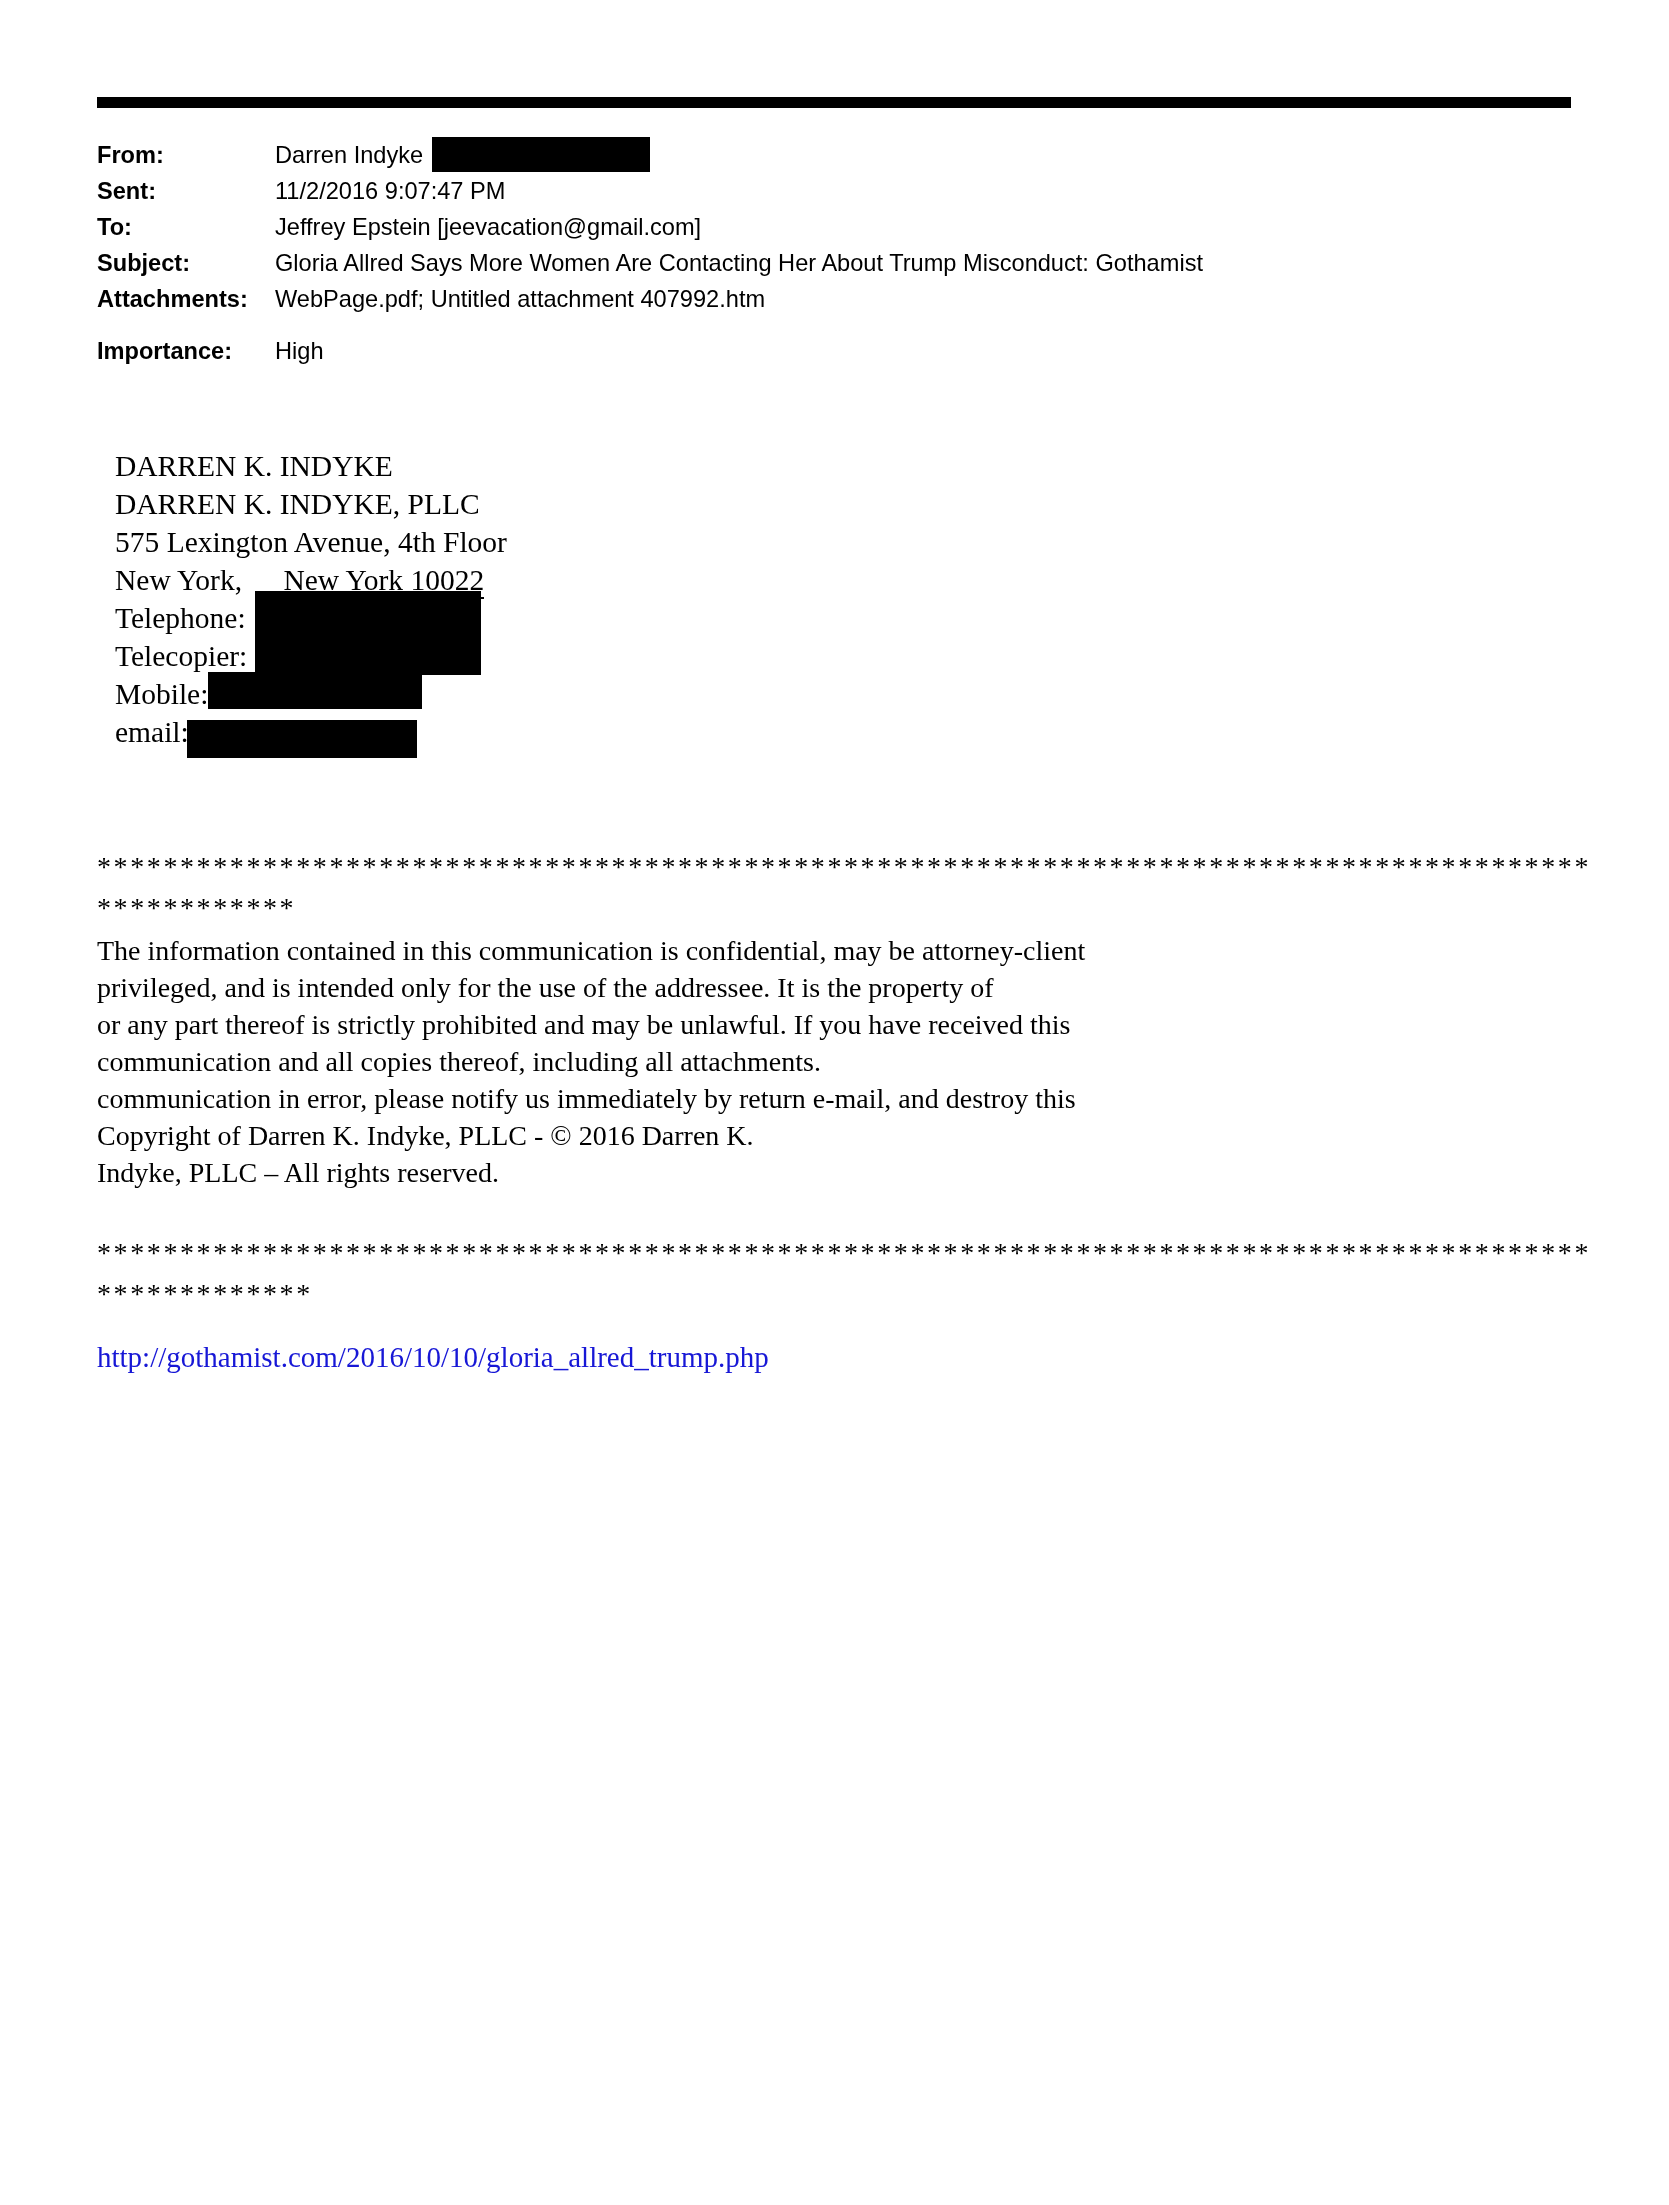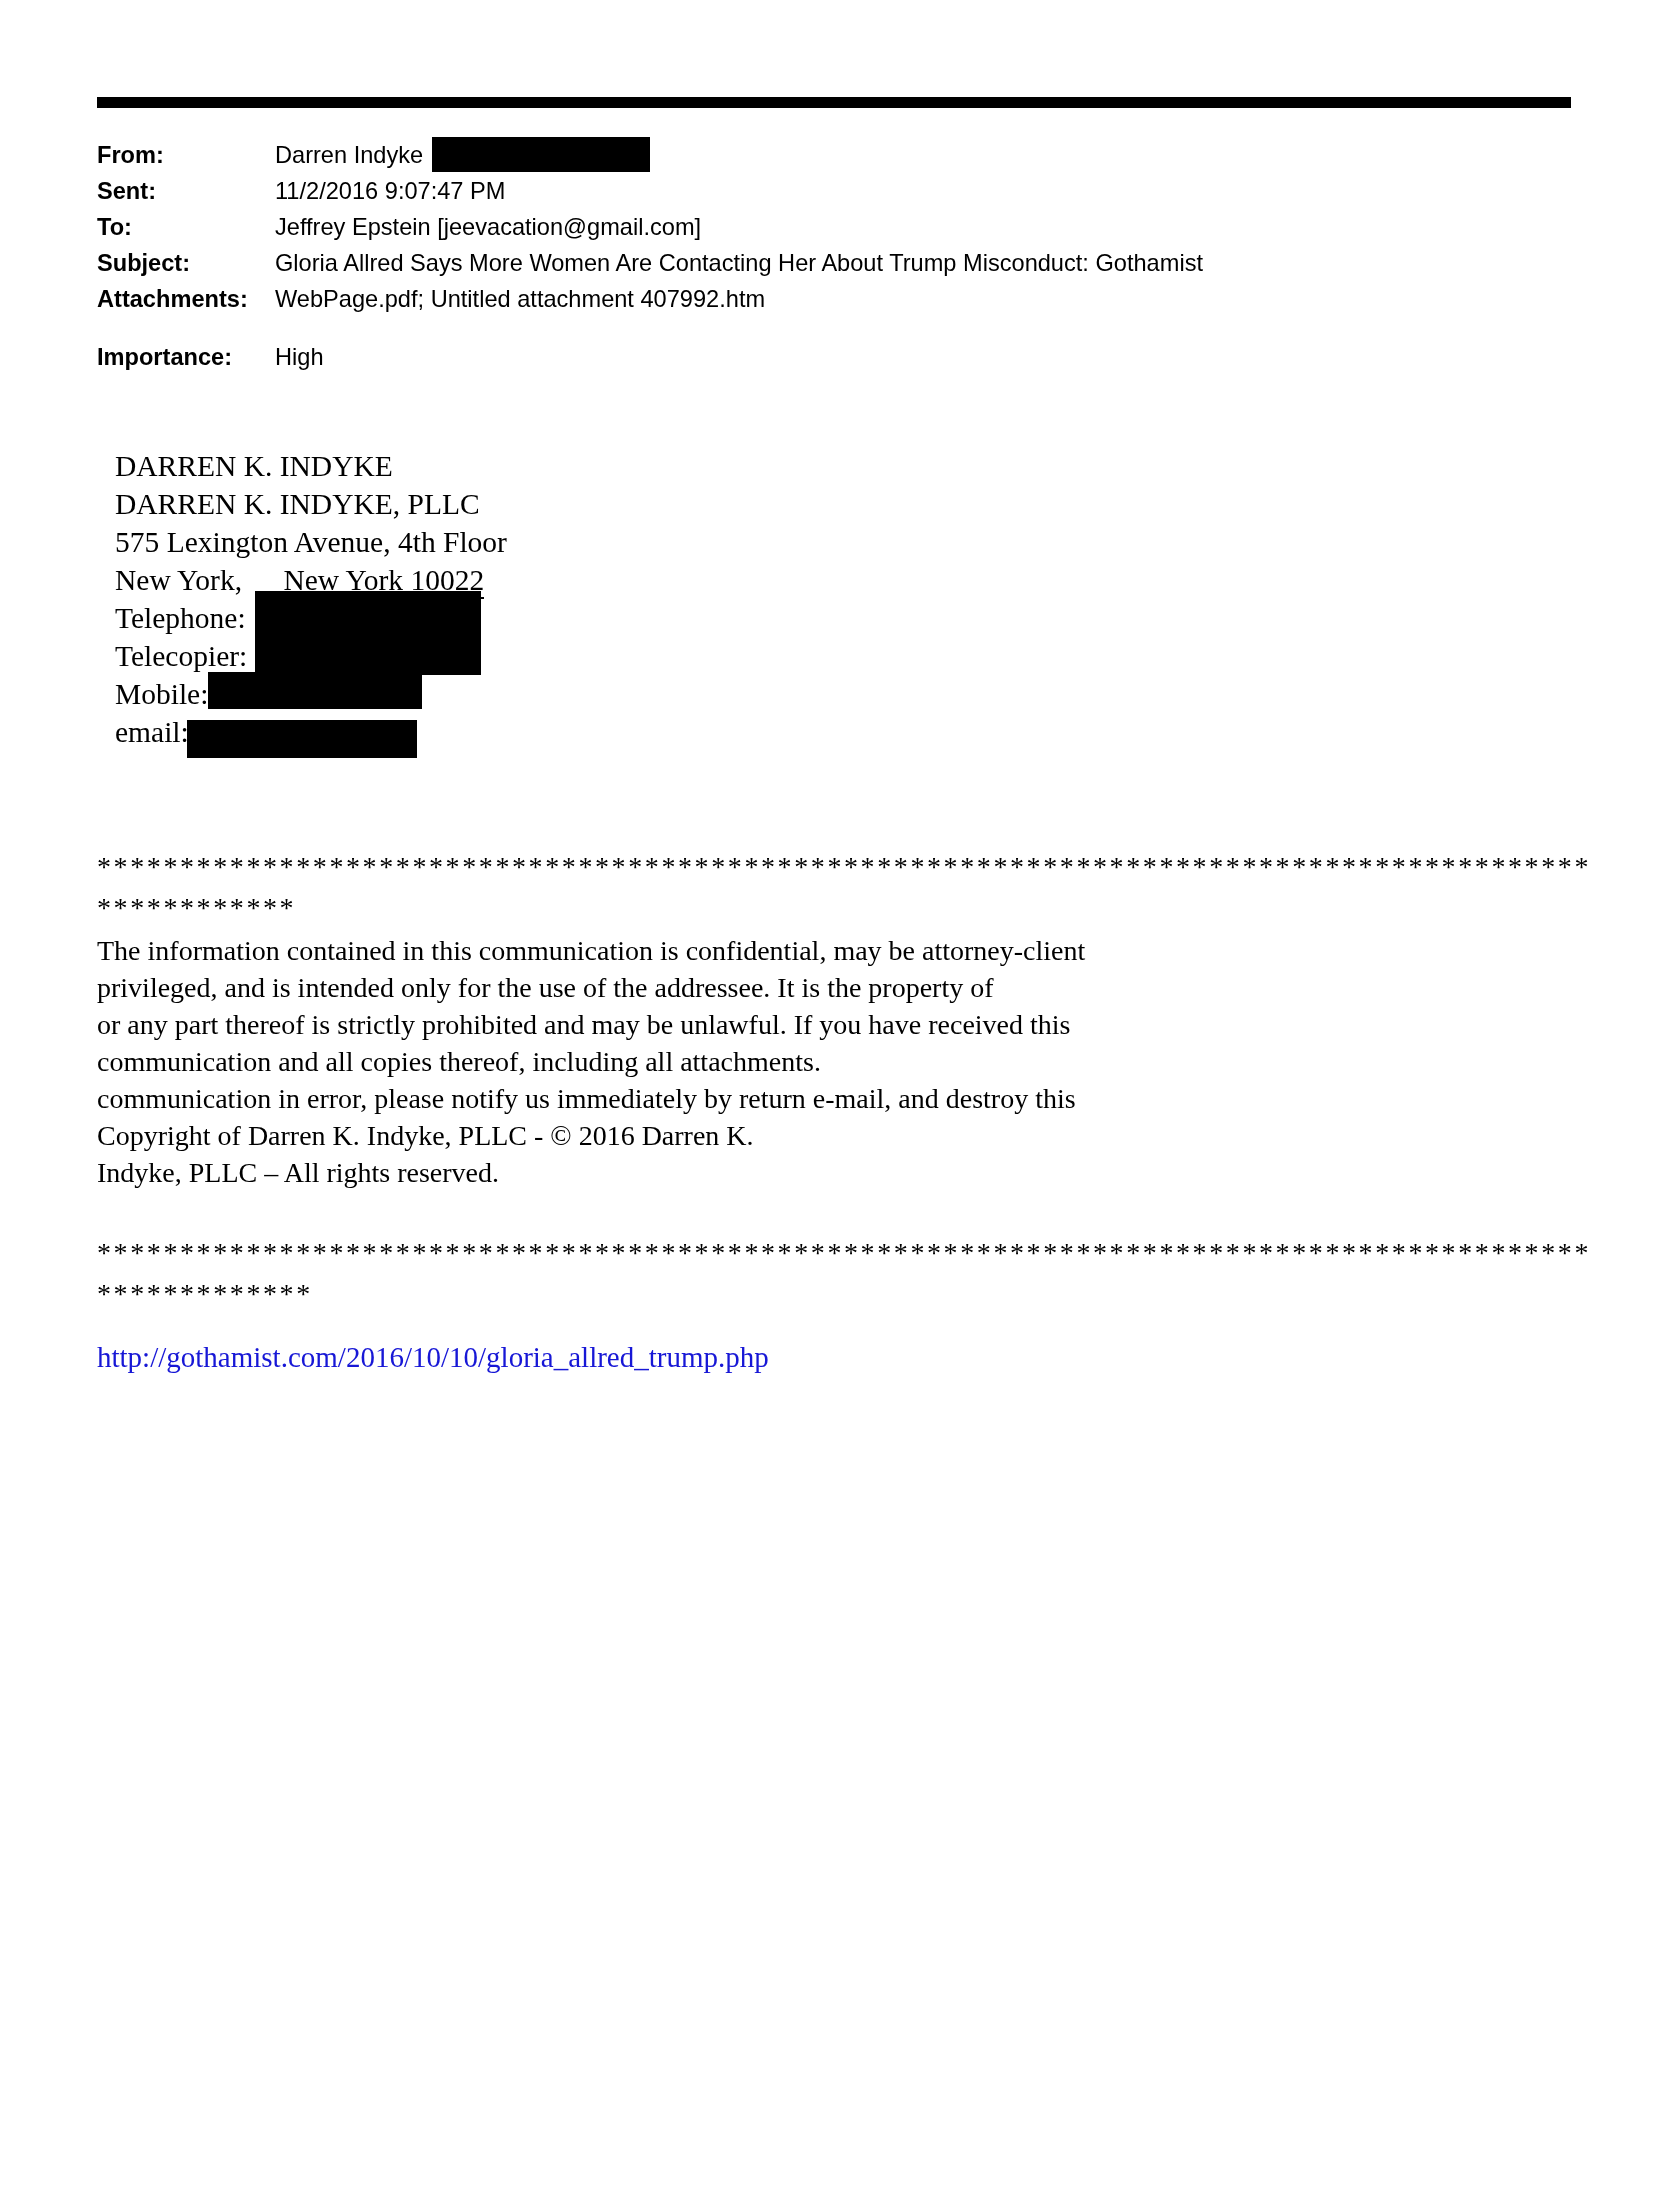--- a/index.html
+++ b/index.html
@@ -23,21 +23,21 @@
     position: absolute;
     left: 97px; top: 137px;
     font-family: "Liberation Sans", sans-serif;
     font-size: 23.6px;
     line-height: 36px;
     white-space: nowrap;
   }
   .hrow { display: flex; }
   .hlabel { width: 178px; flex: 0 0 178px; font-weight: bold; }
   .hvalue { white-space: pre; }
-  .hrow-importance { margin-top: 22px; align-items: center; }
+  .hrow-importance { margin-top: 16px; align-items: center; }
   .redaction-inline {
     display: inline-block;
     width: 218px; height: 35px;
     background: #000000;
     vertical-align: middle;
     margin-left: 9.2px;
     margin-top: -3.9px;
   }
   
   .signature {

